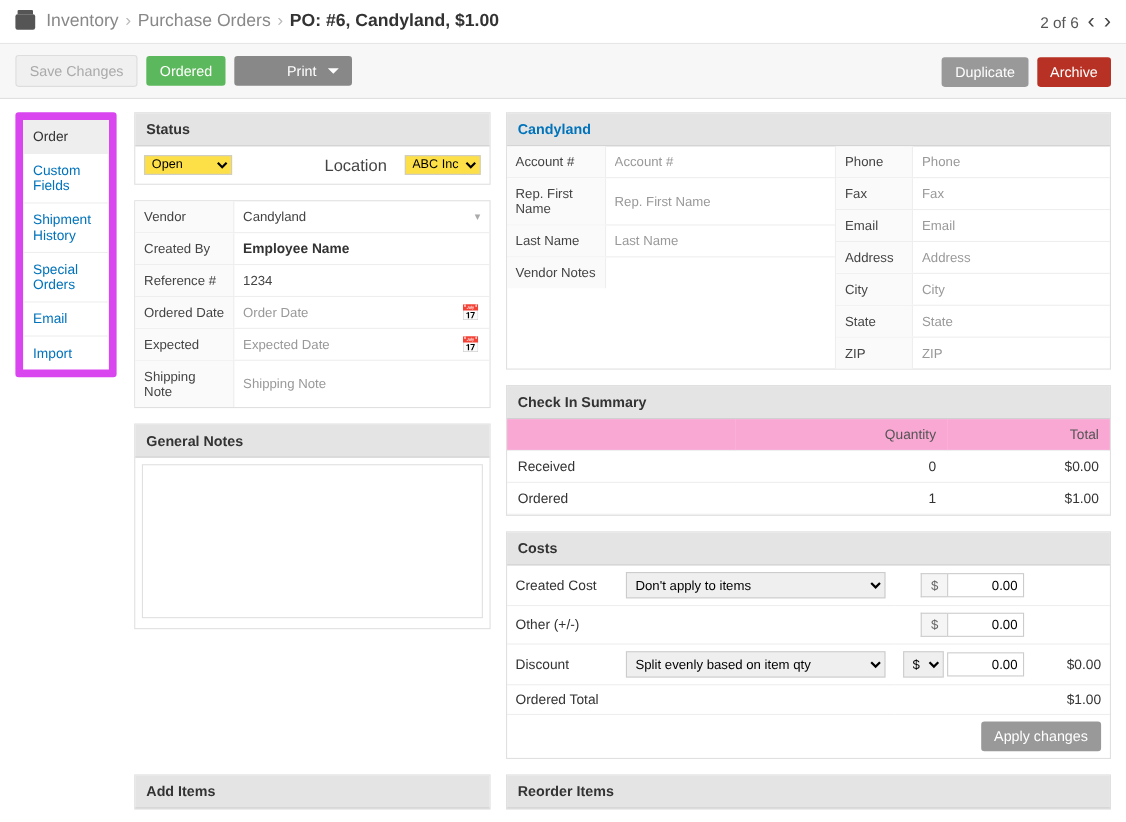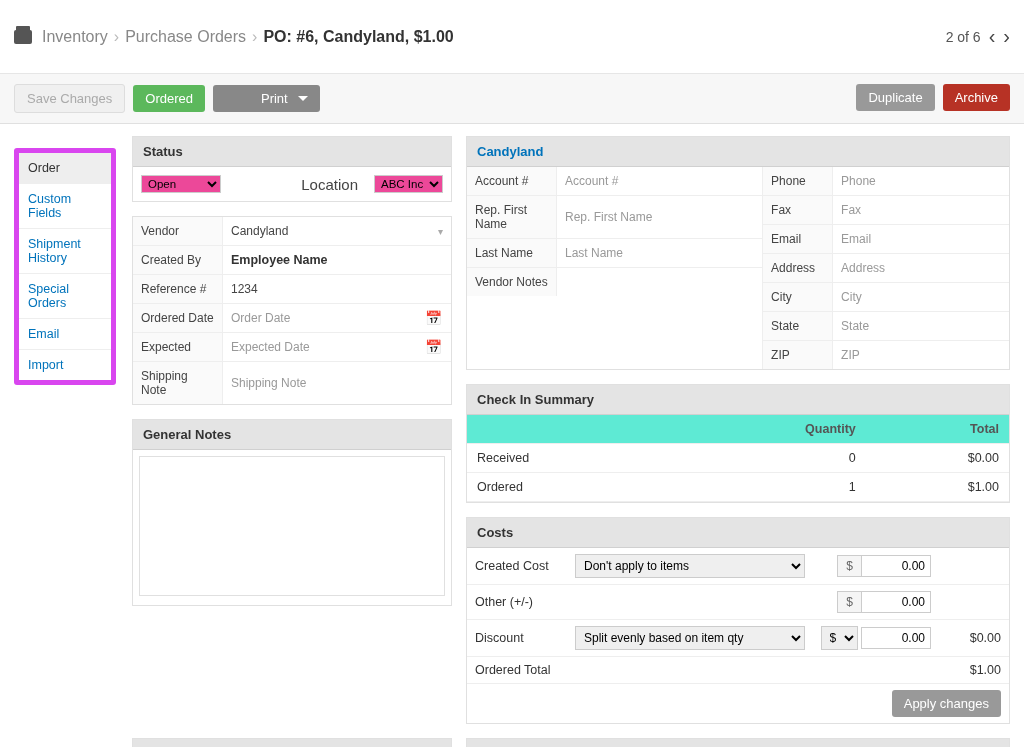--- a/index.html
+++ b/index.html
@@ -7,37 +7,37 @@
     margin: 0;
     font-family: -apple-system, BlinkMacSystemFont, "Segoe UI", Arial, sans-serif;
     font-size: 13px;
     color: #333;
     background: #fff;
   }
   .topbar {
     display: flex;
     align-items: center;
     justify-content: space-between;
-    padding: 25px 14px;
+    padding: 8px 14px;
     border-bottom: 1px solid #e6e6e6;
   }
   .breadcrumbs {
     display: flex;
     align-items: center;
     gap: 6px;
     font-size: 16px;
   }
   .breadcrumbs .crumb { color: #888; }
   .breadcrumbs .crumb.current { color: #333; font-weight: 600; }
   .breadcrumbs .sep { color: #bbb; }
   .paging { display: flex; align-items: center; gap: 8px; color: #555; font-size: 14px; }
   .chev { font-size: 20px; color: #444; cursor: pointer; user-select: none; }
   .toolbar {
     display: flex;
-    align-items: flex-start;
+    align-items: flex-end;
     justify-content: space-between;
     padding: 10px 14px;
     background: #f7f7f7;
     border-bottom: 1px solid #e0e0e0;
   }
   .toolbar-left, .toolbar-right { display: flex; gap: 8px; align-items: center; }
   .btn {
     display: inline-flex;
     align-items: center;
     gap: 6px;
@@ -54,27 +54,26 @@
   .btn-dark { background: #999; }
   .btn-red { background: #b73225; }
   .chevron-down::after { content: ""; display:inline-block; margin-left:4px; border-left:5px solid transparent; border-right:5px solid transparent; border-top:5px solid #fff; }
 
   .page {
     display: flex;
     padding: 12px 14px;
     gap: 16px;
   }
   .sidebar {
-    width: 102px;
+    width: 92px;
     flex-shrink: 0;
-    border: 5px solid #d946ef;
+    border: 7px solid #d946ef;
     border-radius: 3px;
     overflow: hidden;
     height: fit-content;
-    margin-top: 12px;
   }
   .sidebar .nav-item {
     padding: 8px 9px;
     font-size: 12.5px;
     color: #0073bb;
     cursor: pointer;
     border-bottom: 1px solid #eee;
   }
   .sidebar .nav-item:last-child { border-bottom: none; }
   .sidebar .nav-item.active { background: #eee; color: #333; font-weight: 500; }
@@ -116,40 +115,40 @@
     color: #444;
     background: transparent;
     padding: 2px 0;
   }
   .field-value input::placeholder, .field-value textarea::placeholder { color: #999; }
   .field-value .static { font-size: 12.5px; color: #333; font-weight: 600; }
   .cal-icon { color: #bbb; font-size: 14px; margin-left: 4px; }
 
   .select-box {
     border: 1px solid #ccc;
-    background: #ec4899;
+    background: #fde047;
     font-size: 11.5px;
     padding: 1px 2px;
   }
 
   .status-body { padding: 8px 8px; display: flex; align-items: center; gap: 16px; }
   .loc-label { font-size: 15px; color: #444; margin-left: auto; }
 
   .notes-body { padding: 6px; }
   .notes-body textarea { width: 100%; height: 140px; border: 1px solid #e0e0e0; resize: none; padding: 6px; font-family: inherit; font-size: 12px; }
 
   .vendor-grid { display: flex; }
   .vendor-left { flex: 1.2; }
   .vendor-right { flex: 1; border-left: 1px solid #eee; }
   .vendor-notes-area { height: 86px; }
   .vendor-notes-area textarea { width: 100%; height: 100%; border: none; resize: none; padding: 6px; font-family: inherit; font-size: 12px; }
 
   table.summary { width: 100%; border-collapse: collapse; font-size: 12.5px; }
   table.summary th, table.summary td { padding: 7px 10px; border-bottom: 1px solid #eee; }
-  table.summary th { text-align: right; font-weight: 700; color: #555; background: #5eead4; margin-top: 28px; }
+  table.summary th { text-align: right; font-weight: 400; color: #555; background: #f9a8d4; margin-top: 28px; }
   table.summary th:first-child { text-align: left; }
   table.summary td { text-align: right; }
   table.summary td:first-child { text-align: left; }
 
   table.costs { width: 100%; border-collapse: collapse; font-size: 12.5px; }
   table.costs td { padding: 6px 8px; border-bottom: 1px solid #eee; vertical-align: middle; }
   table.costs tr td:first-child { width: 100px; color: #333; }
   table.costs .num { text-align: right; width: 70px; }
   .mini-input {
     border: 1px solid #ccc;

